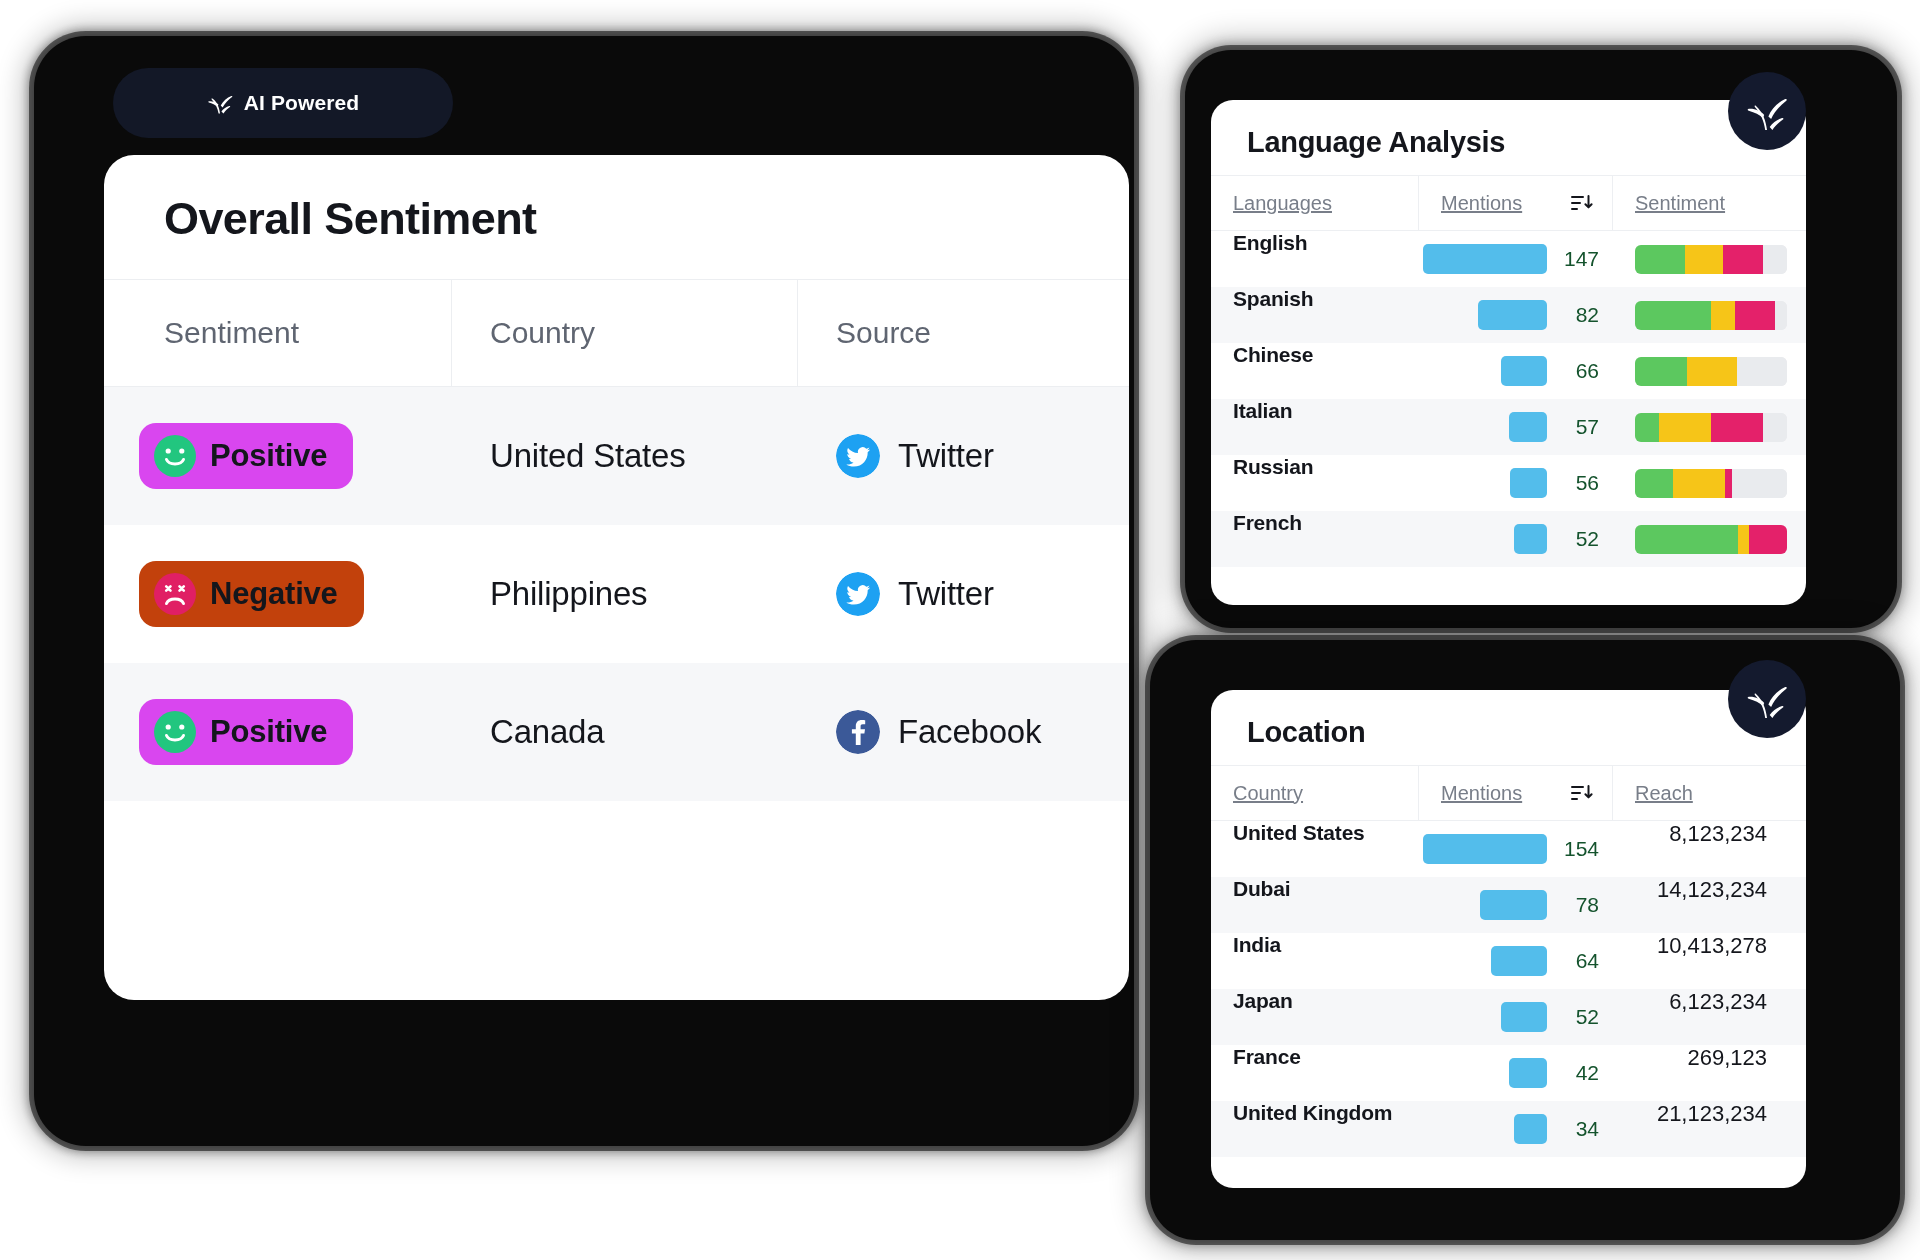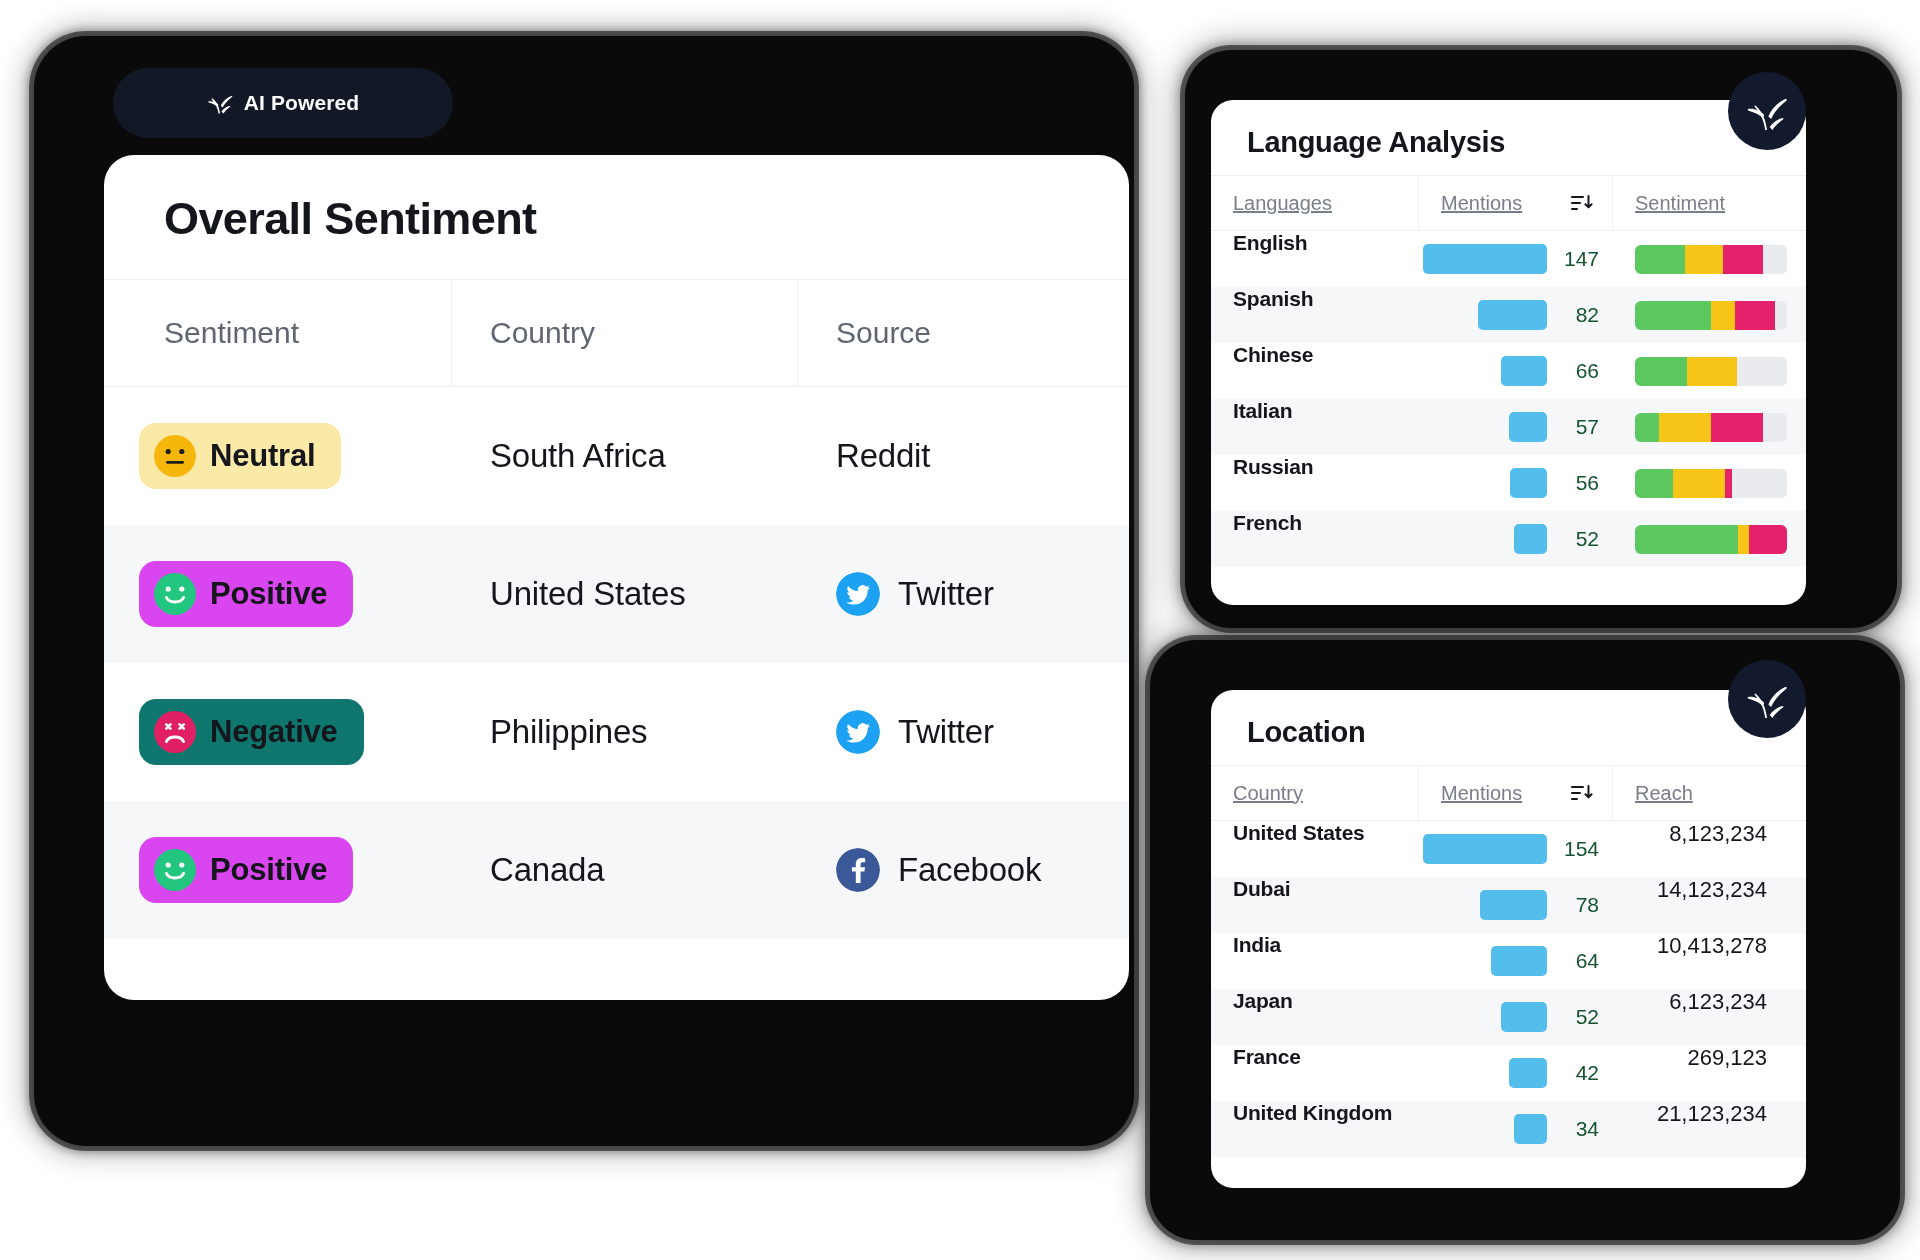--- a/index.html
+++ b/index.html
@@ -135,21 +135,21 @@
     border-radius: 17px;
   }
   .pill .ptext {
     font-size: 31px;
     font-weight: bold;
     color: #14161c;
     letter-spacing: -0.2px;
   }
   .pill.neutral  { background: #fbe9a8; }
   .pill.positive { background: #d946ef; }
-  .pill.negative { background: #0f766e; }
+  .pill.negative { background: #c2410c; }
 
   .emoji { width: 44px; height: 44px; display: block; }
 
   .ctry-text, .src-text {
     font-size: 33px;
     color: #14161c;
     letter-spacing: -0.2px;
   }
 
   .social { width: 44px; height: 44px; border-radius: 50%; display: block; flex: none; }
@@ -284,41 +284,20 @@
 
   <div class="card main">
     <div class="main-title">Overall Sentiment</div>
 
     <div class="main-head">
       <div class="th c-sent">Sentiment</div>
       <div class="th c-ctry">Country</div>
       <div class="th c-src">Source</div>
     </div>
 
-    <div class="main-row">
-      <div class="cell-sent">
-        <span class="pill neutral">
-          <span>
-            <svg class="emoji" viewBox="0 0 44 44" xmlns="http://www.w3.org/2000/svg">
-              <circle cx="22" cy="22" r="21" fill="#f5b70c"></circle>
-              <circle cx="15.2" cy="17.5" r="2.6" fill="#1d1d1d"></circle>
-              <circle cx="28.8" cy="17.5" r="2.6" fill="#1d1d1d"></circle>
-              <rect x="13" y="27" width="18" height="2.7" rx="1.35" fill="#1d1d1d"></rect>
-            </svg>
-          </span>
-          <span class="ptext">Neutral</span>
-        </span>
-      </div>
-      <div class="cell-ctry">
-        <span class="ctry-text">South Africa</span>
-      </div>
-      <div class="cell-src">
-        <span class="src-text">Reddit</span>
-      </div>
-    </div>
 
     <div class="main-row alt">
       <div class="cell-sent">
         <span class="pill positive">
           <span>
             <svg class="emoji" viewBox="0 0 44 44" xmlns="http://www.w3.org/2000/svg">
               <circle cx="22" cy="22" r="21" fill="#22c67f"></circle>
               <circle cx="15.2" cy="17" r="2.6" fill="#ffffff"></circle>
               <circle cx="28.8" cy="17" r="2.6" fill="#ffffff"></circle>
               <path d="M13.5 25.5 C16 31.5 28 31.5 30.5 25.5" stroke="#ffffff" stroke-width="3" fill="none" stroke-linecap="round"></path>

